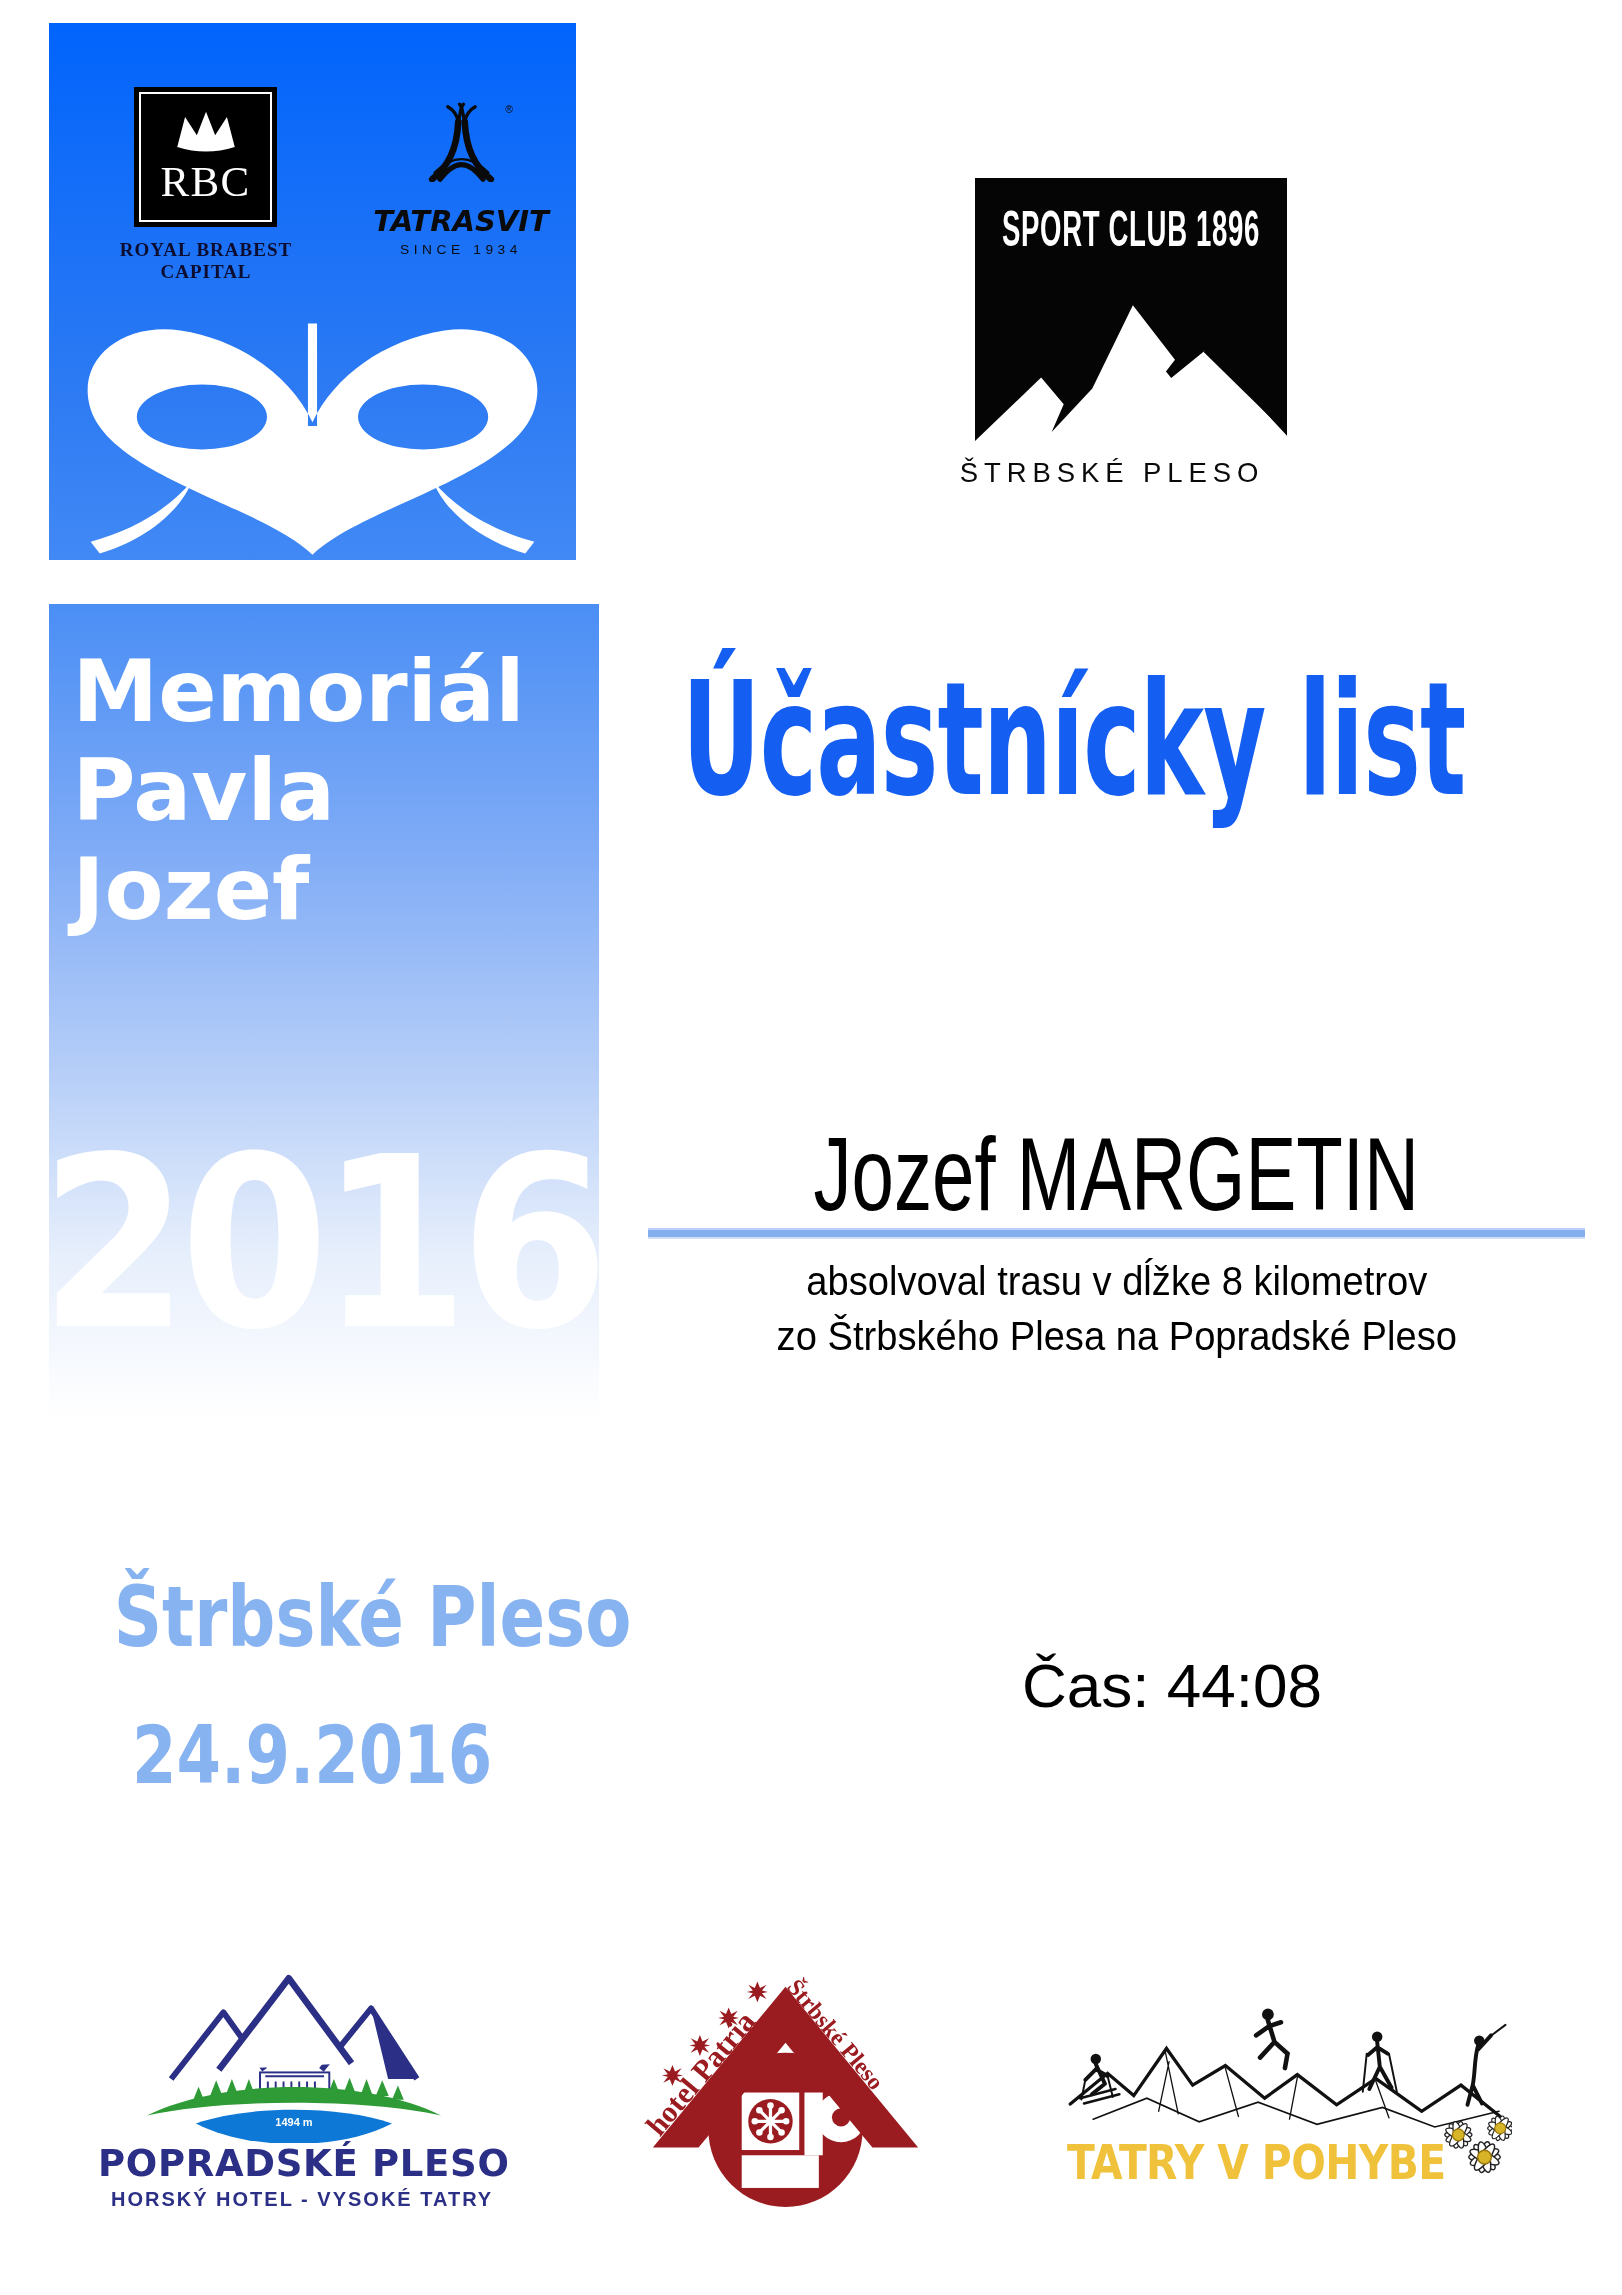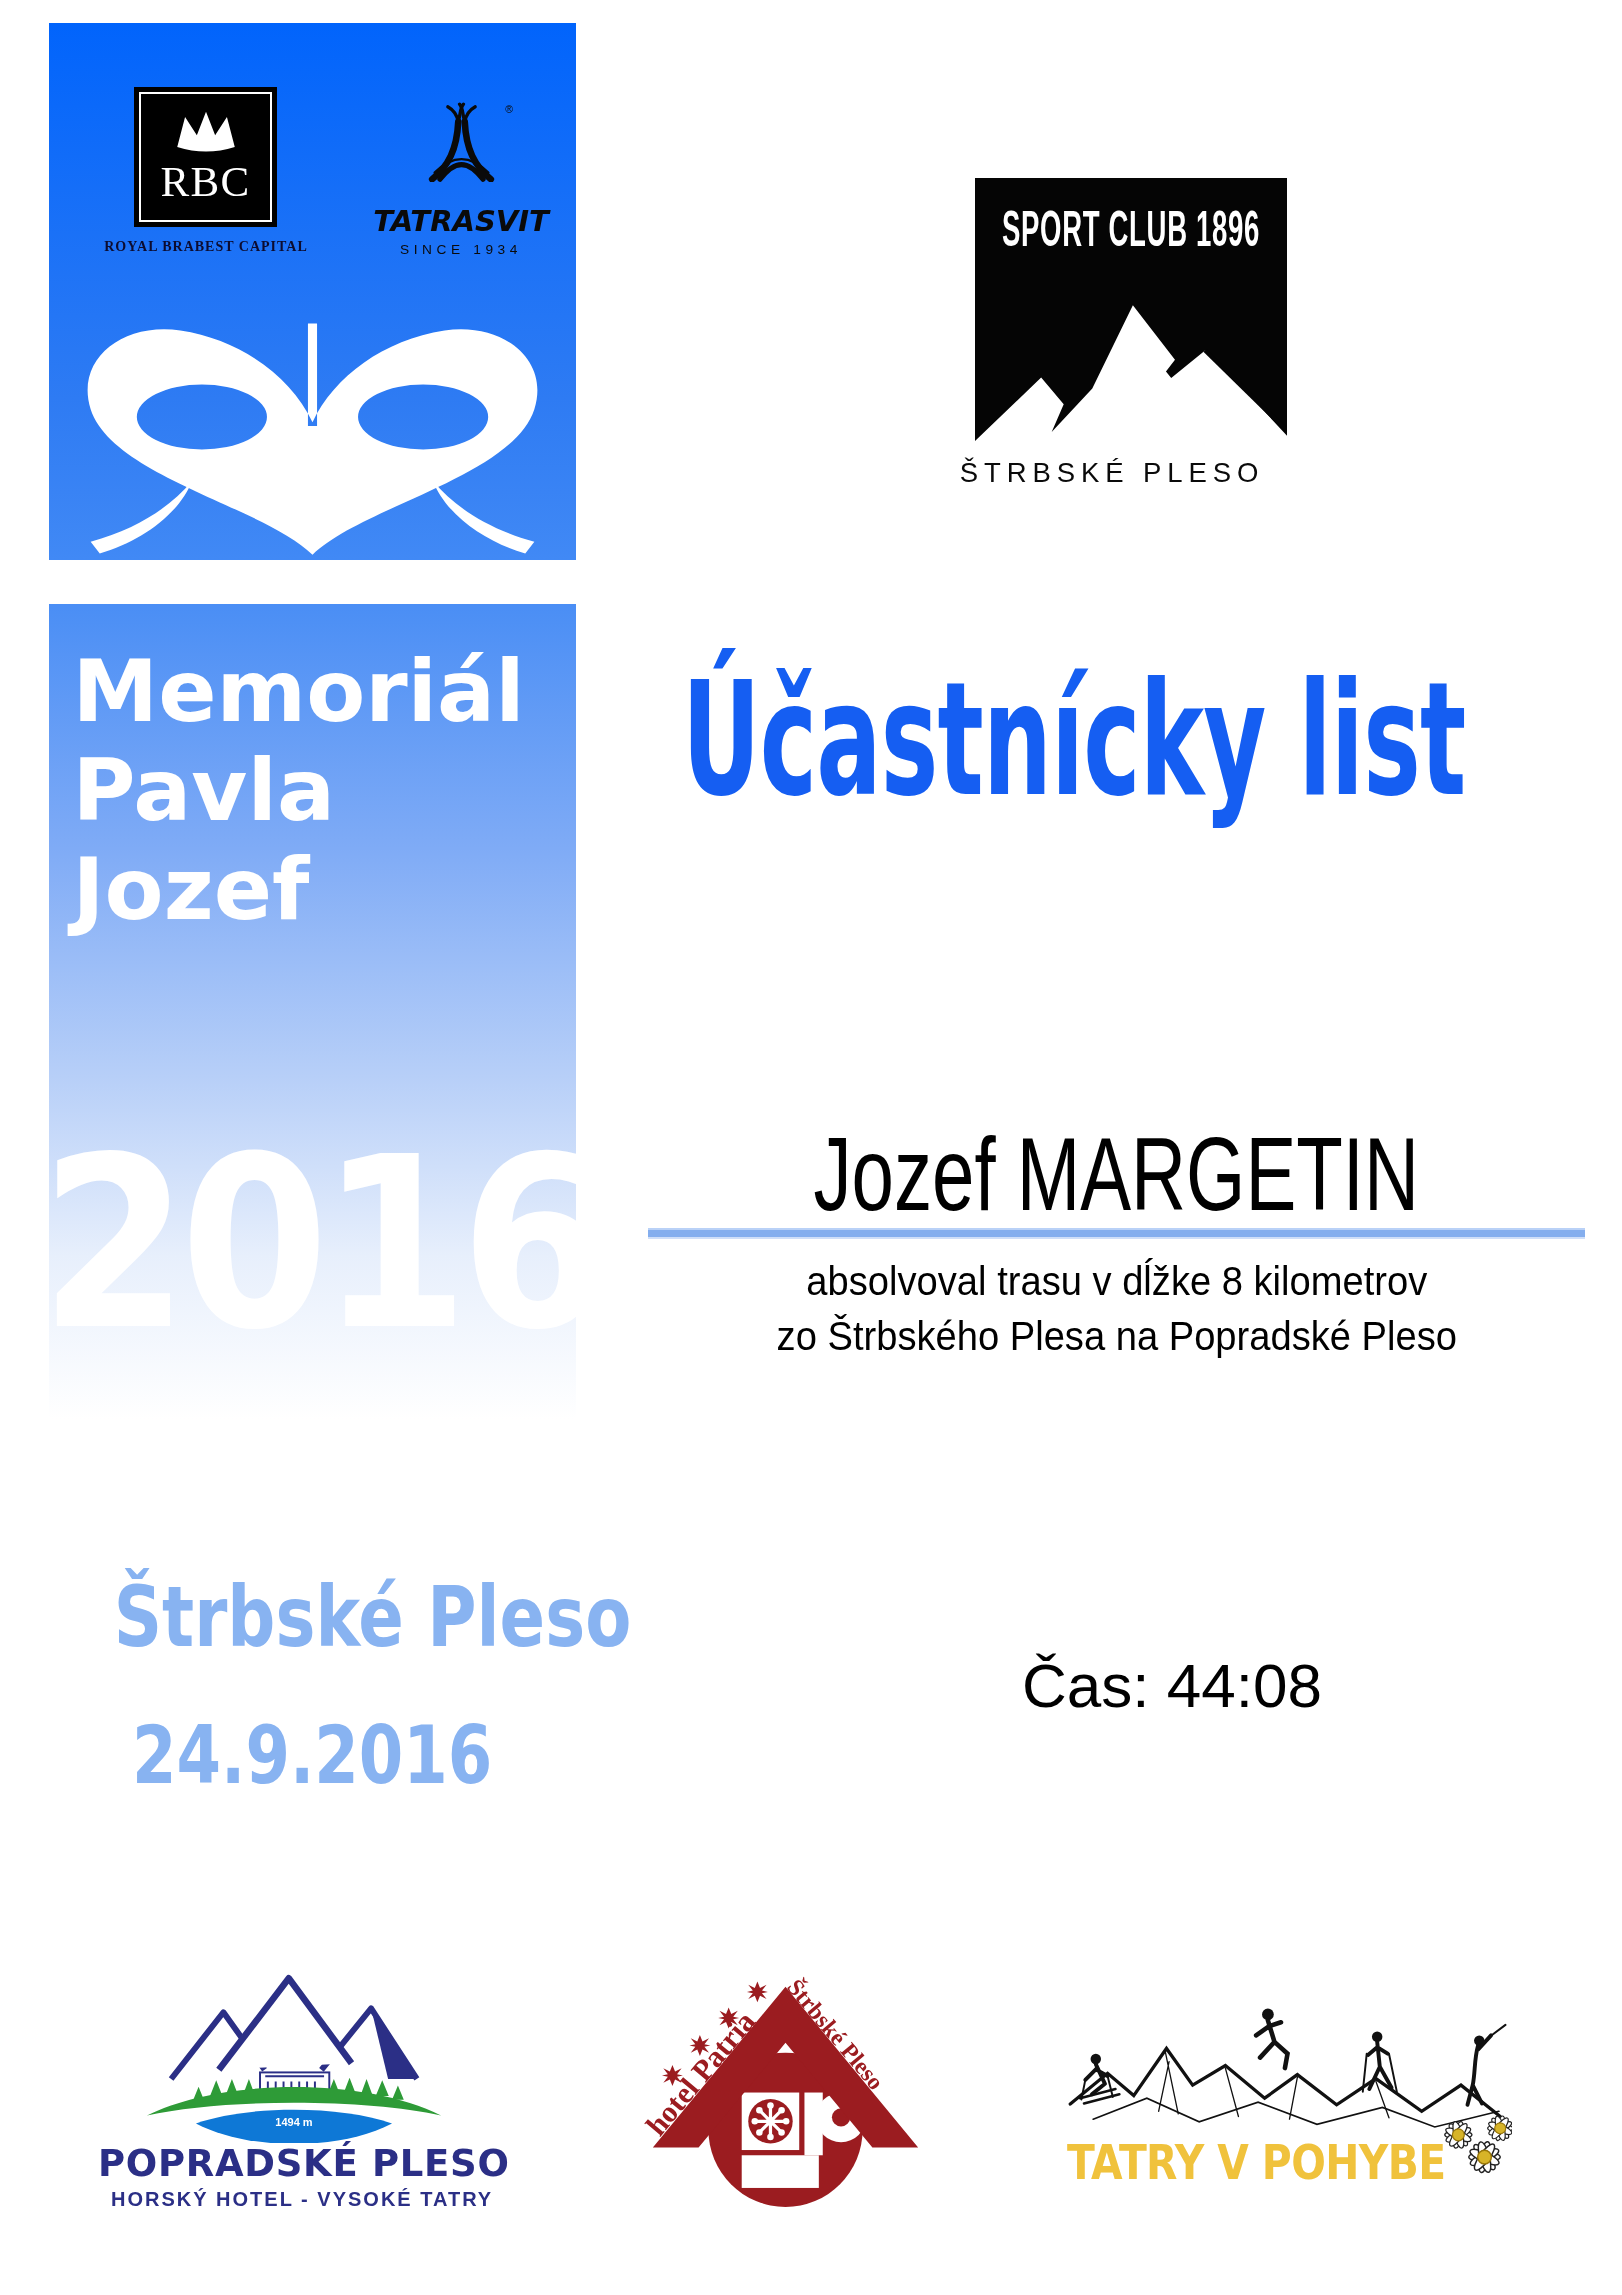--- a/index.html
+++ b/index.html
@@ -10,31 +10,31 @@
   
   .panel1{left:49px;top:23px;width:527px;height:537px;
           background:linear-gradient(180deg,#0164fc 0%,#2e7bf3 70%,#4189f5 100%);overflow:hidden;}
   .rbc-box{left:85px;top:64px;width:143px;height:140px;background:#000;}
   .rbc-inner{position:absolute;left:5.2px;top:5.2px;right:5.2px;bottom:5.2px;border:2px solid #fff;
              display:flex;flex-direction:column;align-items:center;justify-content:flex-start;}
   .rbc-crown{margin-top:14.4px;}
   .rbc-text{color:#fff;font-family:"Liberation Serif",serif;font-size:43px;line-height:1;
             letter-spacing:1.3px;margin-top:5.2px;}
   .rbc-caption{left:26px;top:216px;width:262px;text-align:center;color:#0c0c30;
-               font-family:"Liberation Serif",serif;font-size:14px;letter-spacing:1px;font-weight:bold;}
+               font-family:"Liberation Serif",serif;font-size:19px;letter-spacing:1px;font-weight:bold;}
   .tat-wrap{left:301px;top:79px;width:222px;text-align:center;}
   .tat-name{color:#0a0a0a;font-family:"DejaVu Sans",sans-serif;font-weight:bold;font-style:italic;
             font-size:29px;letter-spacing:0px;margin-top:20px;}
   .tat-since{color:#0a0a0a;font-size:13.7px;letter-spacing:4.6px;margin-top:3.9px;}
   .heart-svg{left:0px;top:290px;width:527px;height:247px;}
 
   
   .panel2{left:49px;top:604px;width:527px;height:815px;
           background:linear-gradient(180deg,#4a8ef5 0%,#7fabf6 30%,#b7cff8 58%,#e7effc 80%,#ffffff 100%);
-          overflow:visible;}
+          overflow:visible;padding-left:23px;}
   .mem{left:23.6px;top:38px;color:#fff;font-family:"DejaVu Sans",sans-serif;font-weight:bold;
        font-size:86px;line-height:99px;}
   .mem-line::first-letter{-webkit-text-stroke:3.3px #fff;}
   .year{left:-9.2px;top:522px;color:#fff;font-family:"DejaVu Sans",sans-serif;font-weight:bold;
         font-size:237px;letter-spacing:-9.2px;transform:scaleX(0.9);transform-origin:left center;
         line-height:1;white-space:nowrap;}
   .venue{left:49px;width:527px;text-align:center;color:#88b3f1;font-family:"DejaVu Sans",sans-serif;
          font-weight:bold;}
   .venue .in{display:inline-block;transform:scaleX(0.8);white-space:nowrap;}
   .venue1{top:1568px;font-size:84px;}

